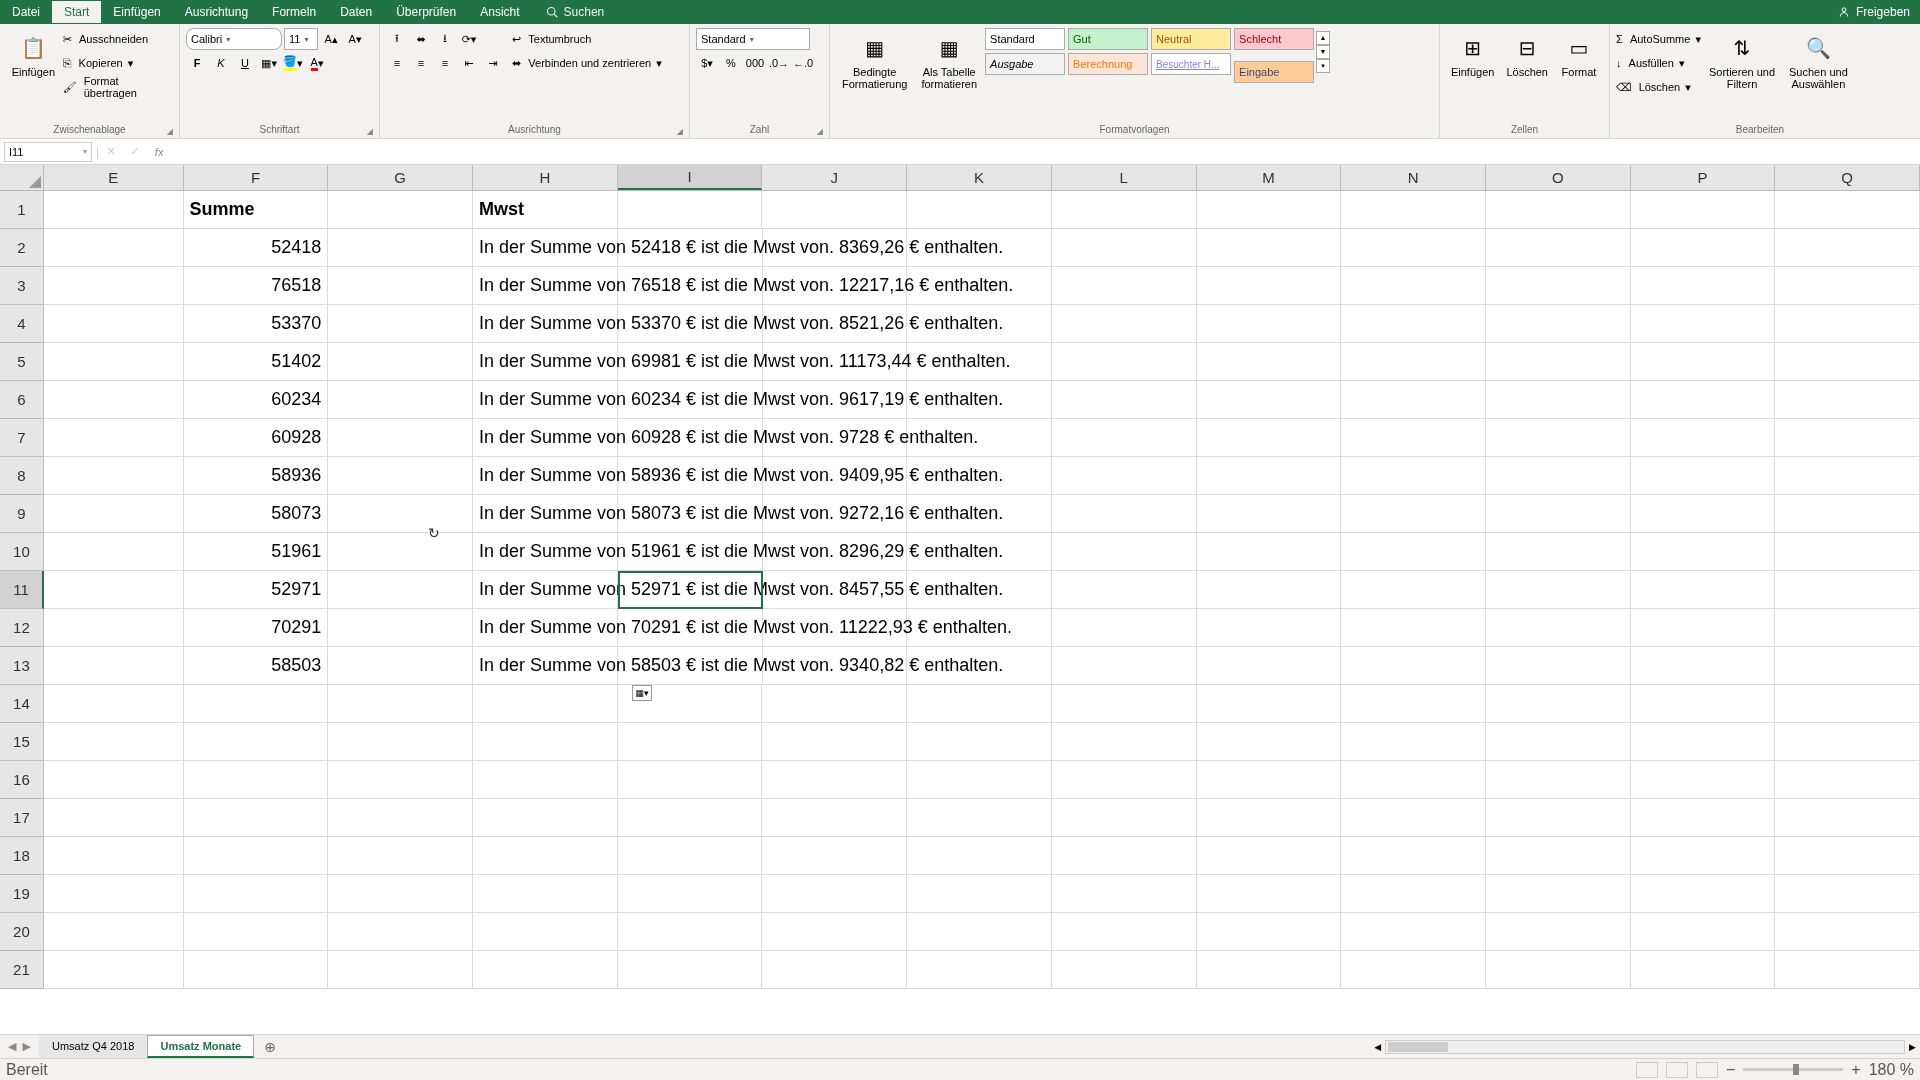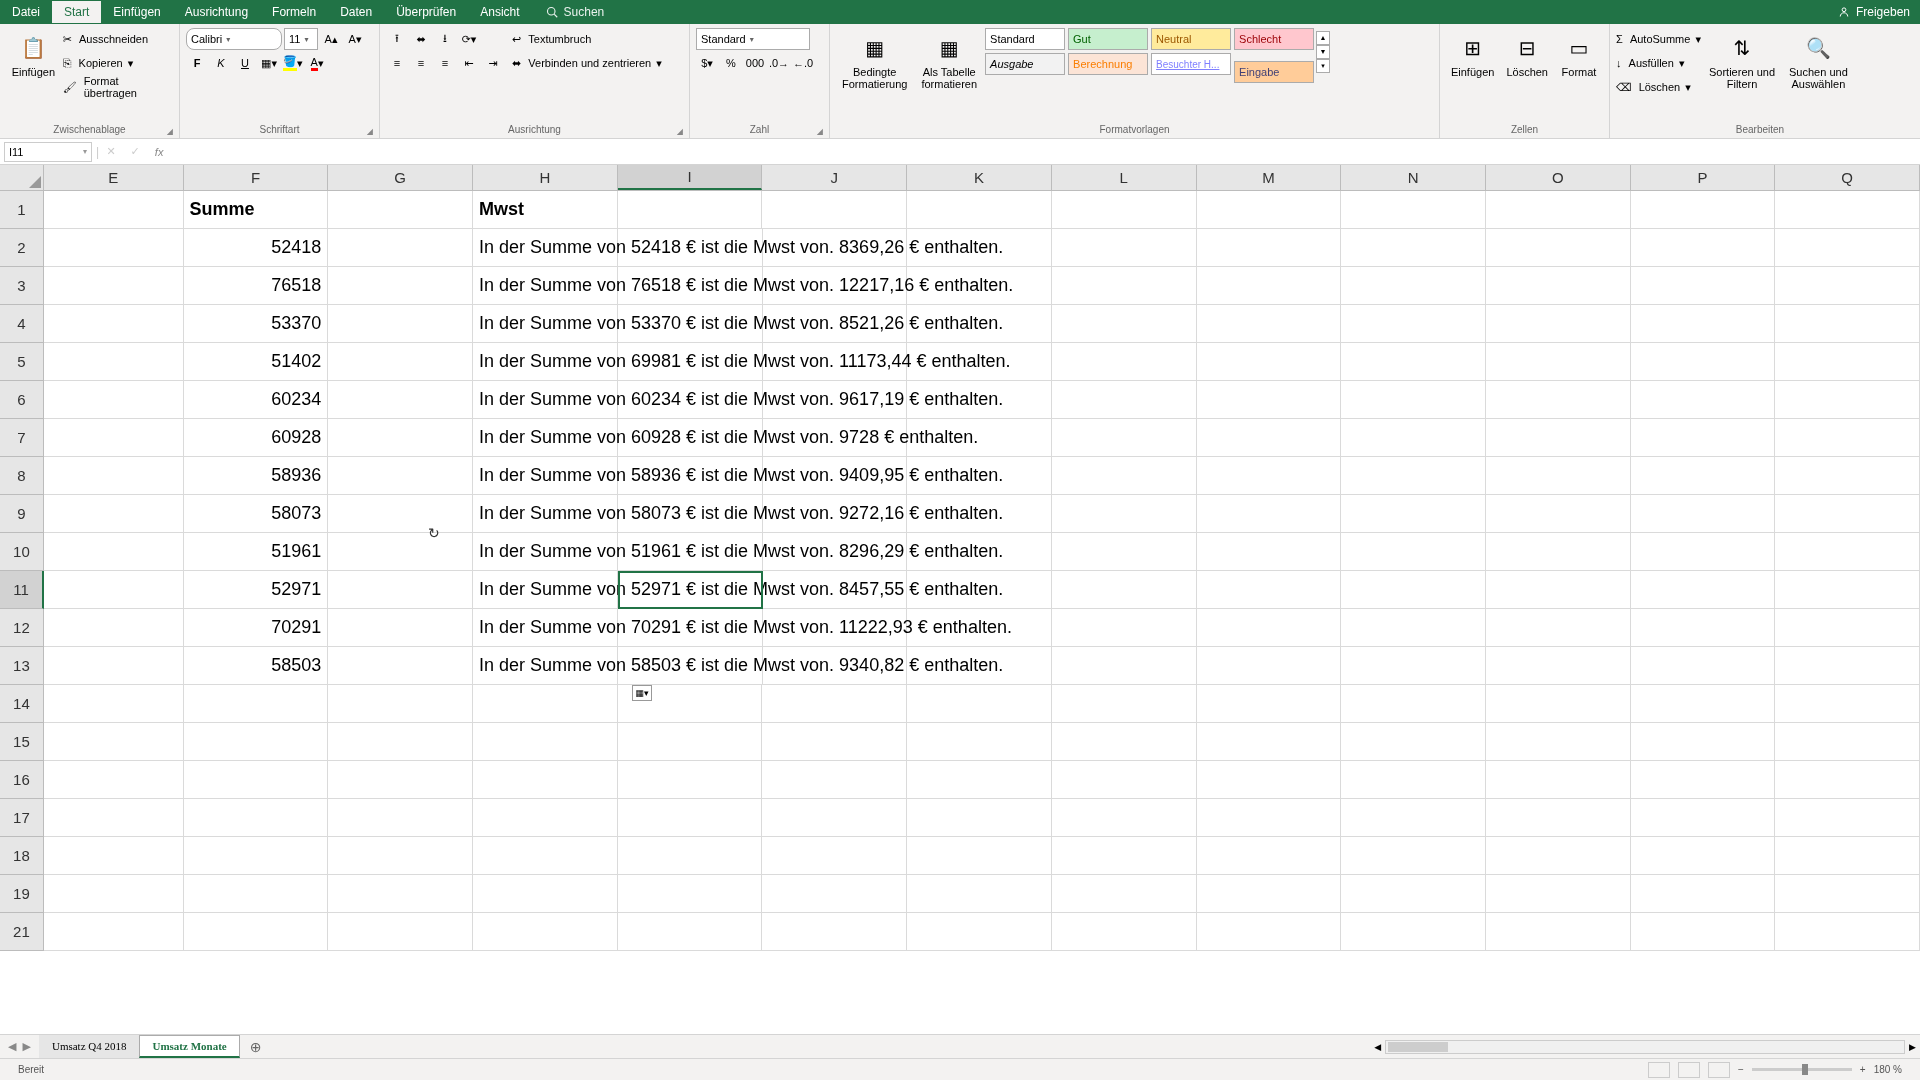--- a/index.html
+++ b/index.html
@@ -72,29 +72,29 @@
 .cell.selected { outline: 2px solid #217346; outline-offset: -2px; z-index: 2; }
 .cell.spill { position: relative; z-index: 1; }
 
 .cursor-cross { position: absolute; font-size: 14px; color: #333; pointer-events: none; }
 
 .autofill-icon { position: absolute; width: 20px; height: 16px; border: 1px solid #999; background: #fff; font-size: 9px; display: flex; align-items: center; justify-content: center; }
 
 
 .sheet-bar { height: 24px; border-top: 1px solid #d4d4d4; display: flex; align-items: center; background: #f3f2f1; font-size: 11px; }
 .sheet-nav { display: flex; padding: 0 8px; gap: 6px; color: #888; }
-.sheet-tab { padding: 4px 12px; border: 1px solid transparent; cursor: pointer; background: #e6e6e6; font-family: Liberation Serif, serif; }
+.sheet-tab { padding: 4px 12px; border: 1px solid transparent; cursor: pointer; background: #e6e6e6; }
 .sheet-tab.active { background: #fff; border: 1px solid #ababab; border-bottom: 2px solid #217346; font-weight: bold; color: #217346; }
 .sheet-add { width: 20px; text-align: center; color: #666; cursor: pointer; margin-left: 6px; font-size: 14px; }
 .sheet-scroll { margin-left: auto; display: flex; align-items: center; gap: 0; }
 .h-scroll { width: 520px; height: 14px; border: 1px solid #ccc; background: #f0f0f0; position: relative; }
 .h-thumb { position: absolute; left: 2px; top: 1px; width: 60px; height: 10px; background: #cdcdcd; }
 
 
-.status-bar { height: 22px; background: #f3f2f1; border-top: 1px solid #d4d4d4; display: flex; align-items: center; font-size: 10px; color: #555; padding: 0 18px; }
+.status-bar { height: 22px; background: #f3f2f1; border-top: 1px solid #d4d4d4; display: flex; align-items: center; font-size: 16px; color: #555; padding: 0 6px; }
 .status-bar .right { margin-left: auto; display: flex; align-items: center; gap: 8px; }
 .view-btn { width: 22px; height: 16px; border: 1px solid #ccc; cursor: pointer; }
 .zoom-slider { width: 100px; height: 3px; background: #ccc; position: relative; }
 .zoom-slider::after { content: ''; position: absolute; left: 50%; top: -4px; width: 6px; height: 11px; background: #888; }
 </style>
 </head>
 <body>
 
 <div class="titlebar">
   <div class="tabs" id="title-tabs">
@@ -614,20 +614,36 @@
         <div class="cell" style="width: 145px;"></div>
         <div class="cell" style="width: 145px;"></div>
         <div class="cell" style="width: 145px;"></div>
         <div class="cell" style="width: 145px;"></div>
         <div class="cell" style="width: 145px;"></div>
         <div class="cell" style="width: 145px;"></div>
         <div class="cell" style="width: 145px;"></div>
         <div class="cell" style="width: 145px;"></div>
       </div>
       <div class="row">
+        <div class="row-h">20</div>
+        <div class="cell" style="width: 140px;"></div>
+        <div class="cell" style="width: 145px;"></div>
+        <div class="cell" style="width: 145px;"></div>
+        <div class="cell" style="width: 145px;"></div>
+        <div class="cell" style="width: 145px;"></div>
+        <div class="cell" style="width: 145px;"></div>
+        <div class="cell" style="width: 145px;"></div>
+        <div class="cell" style="width: 145px;"></div>
+        <div class="cell" style="width: 145px;"></div>
+        <div class="cell" style="width: 145px;"></div>
+        <div class="cell" style="width: 145px;"></div>
+        <div class="cell" style="width: 145px;"></div>
+        <div class="cell" style="width: 145px;"></div>
+      </div>
+      <div class="row">
         <div class="row-h">21</div>
         <div class="cell" style="width: 140px;"></div>
         <div class="cell" style="width: 145px;"></div>
         <div class="cell" style="width: 145px;"></div>
         <div class="cell" style="width: 145px;"></div>
         <div class="cell" style="width: 145px;"></div>
         <div class="cell" style="width: 145px;"></div>
         <div class="cell" style="width: 145px;"></div>
         <div class="cell" style="width: 145px;"></div>
         <div class="cell" style="width: 145px;"></div>

